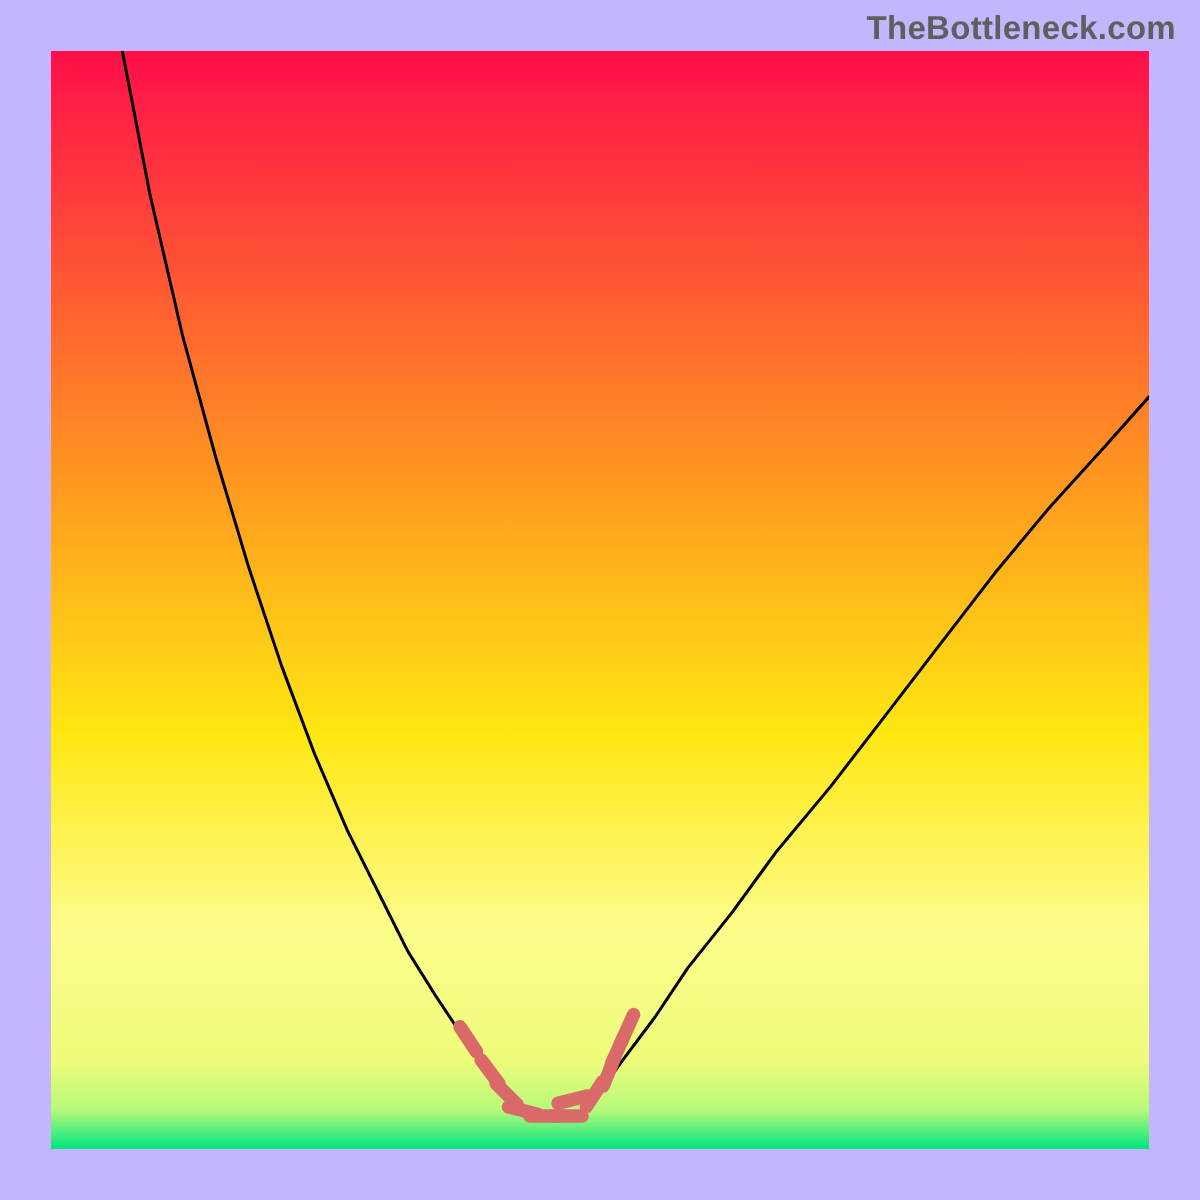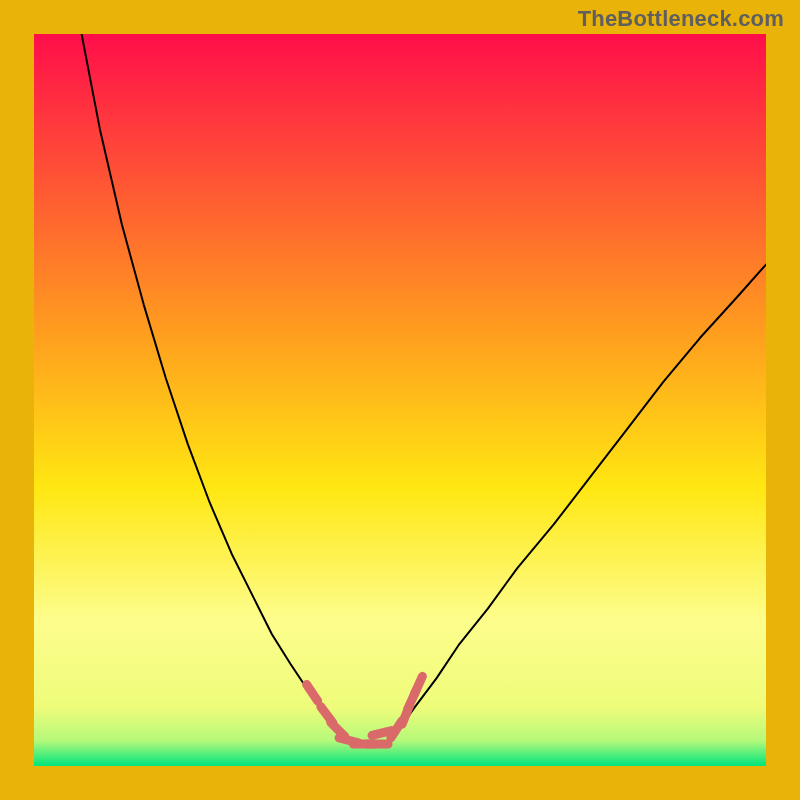--- a/index.html
+++ b/index.html
@@ -1,21 +1,21 @@
 <!DOCTYPE html>
 <html><head>
 <meta charset="utf-8">
 <style>
   * { margin: 0; padding: 0; box-sizing: border-box; }
   html, body { width: 800px; height: 800px; background: #000; overflow: hidden; }
   .frame {
     position: absolute;
     left: 0; top: 0;
     width: 800px; height: 800px;
-    background: #eab308;
+    background: #c4b5fd;
   }
   .plot {
     position: absolute;
     left: 34px; top: 34px;
     width: 732px; height: 732px;
   }
   .watermark {
     position: absolute;
     top: 6px;
     right: 16px;

